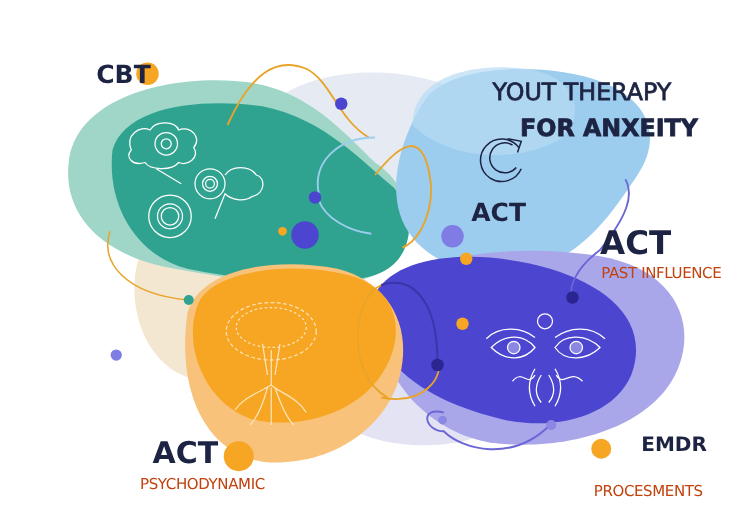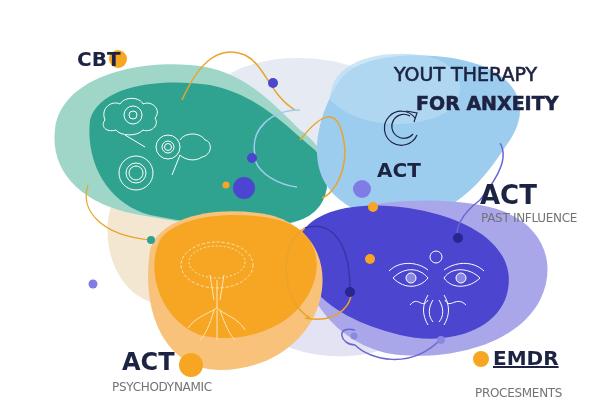--- a/index.html
+++ b/index.html
@@ -1,19 +1,19 @@
 <!DOCTYPE html>
 <html><head>
 <meta charset="utf-8">
 <style>
   html,body{margin:0;padding:0;background:#fff;}
   body{width:600px;height:420px;position:relative;overflow:hidden;font-family:"Liberation Sans",sans-serif;}
   svg.bg{position:absolute;left:0;top:0;}
   .lbl{position:absolute;color:#1d2342;font-weight:700;white-space:nowrap;font-family:"DejaVu Sans",sans-serif;}
-  .sub{position:absolute;color:#737373;white-space:nowrap;font-size:12px;font-family:"DejaVu Sans",sans-serif;letter-spacing:-0.3px;}
+  .sub{position:absolute;color:#c2410c;white-space:nowrap;font-size:12px;font-family:"DejaVu Sans",sans-serif;letter-spacing:-0.3px;}
 </style>
 </head>
 <body>
 
 <svg class="bg" width="600" height="420" viewBox="0 0 600 420">
 
   <path d="M220,80 C260,50 330,55 360,70 C380,90 360,140 330,150 C290,160 230,130 220,80Z" fill="#e6ebf3"></path>
   <path d="M110,210 C120,180 200,190 230,220 C250,250 220,300 170,305 C120,305 100,250 110,210Z" fill="#f3e7d2"></path>
   <path d="M260,300 C300,280 380,290 400,320 C410,350 360,360 320,355 C280,350 250,330 260,300Z" fill="#e3e3f4"></path>
 
@@ -104,14 +104,14 @@
 <div class="lbl" style="left:416px;top:92px;font-size:19px;font-weight:700;-webkit-text-stroke:0.6px #1d2342;">FOR ANXEITY</div>
 
 <div class="lbl" style="left:377px;top:158px;font-size:20px;">ACT</div>
 
 <div class="lbl" style="left:480px;top:180px;font-size:26px;">ACT</div>
 <div class="sub" style="left:481px;top:211px;">PAST INFLUENCE</div>
 
 <div class="lbl" style="left:122px;top:348px;font-size:24px;">ACT</div>
 <div class="sub" style="left:92px;top:380px;font-size:12px;margin-left:20px;">PSYCHODYNAMIC</div>
 
-<div class="lbl" style="left:493px;top:346px;font-size:20px;text-decoration:underline;">EMDR</div>
+<div class="lbl" style="left:513px;top:346px;font-size:16px;">EMDR</div>
 <div class="sub" style="left:475px;top:386px;">PROCESMENTS</div>
 
 </body></html>

